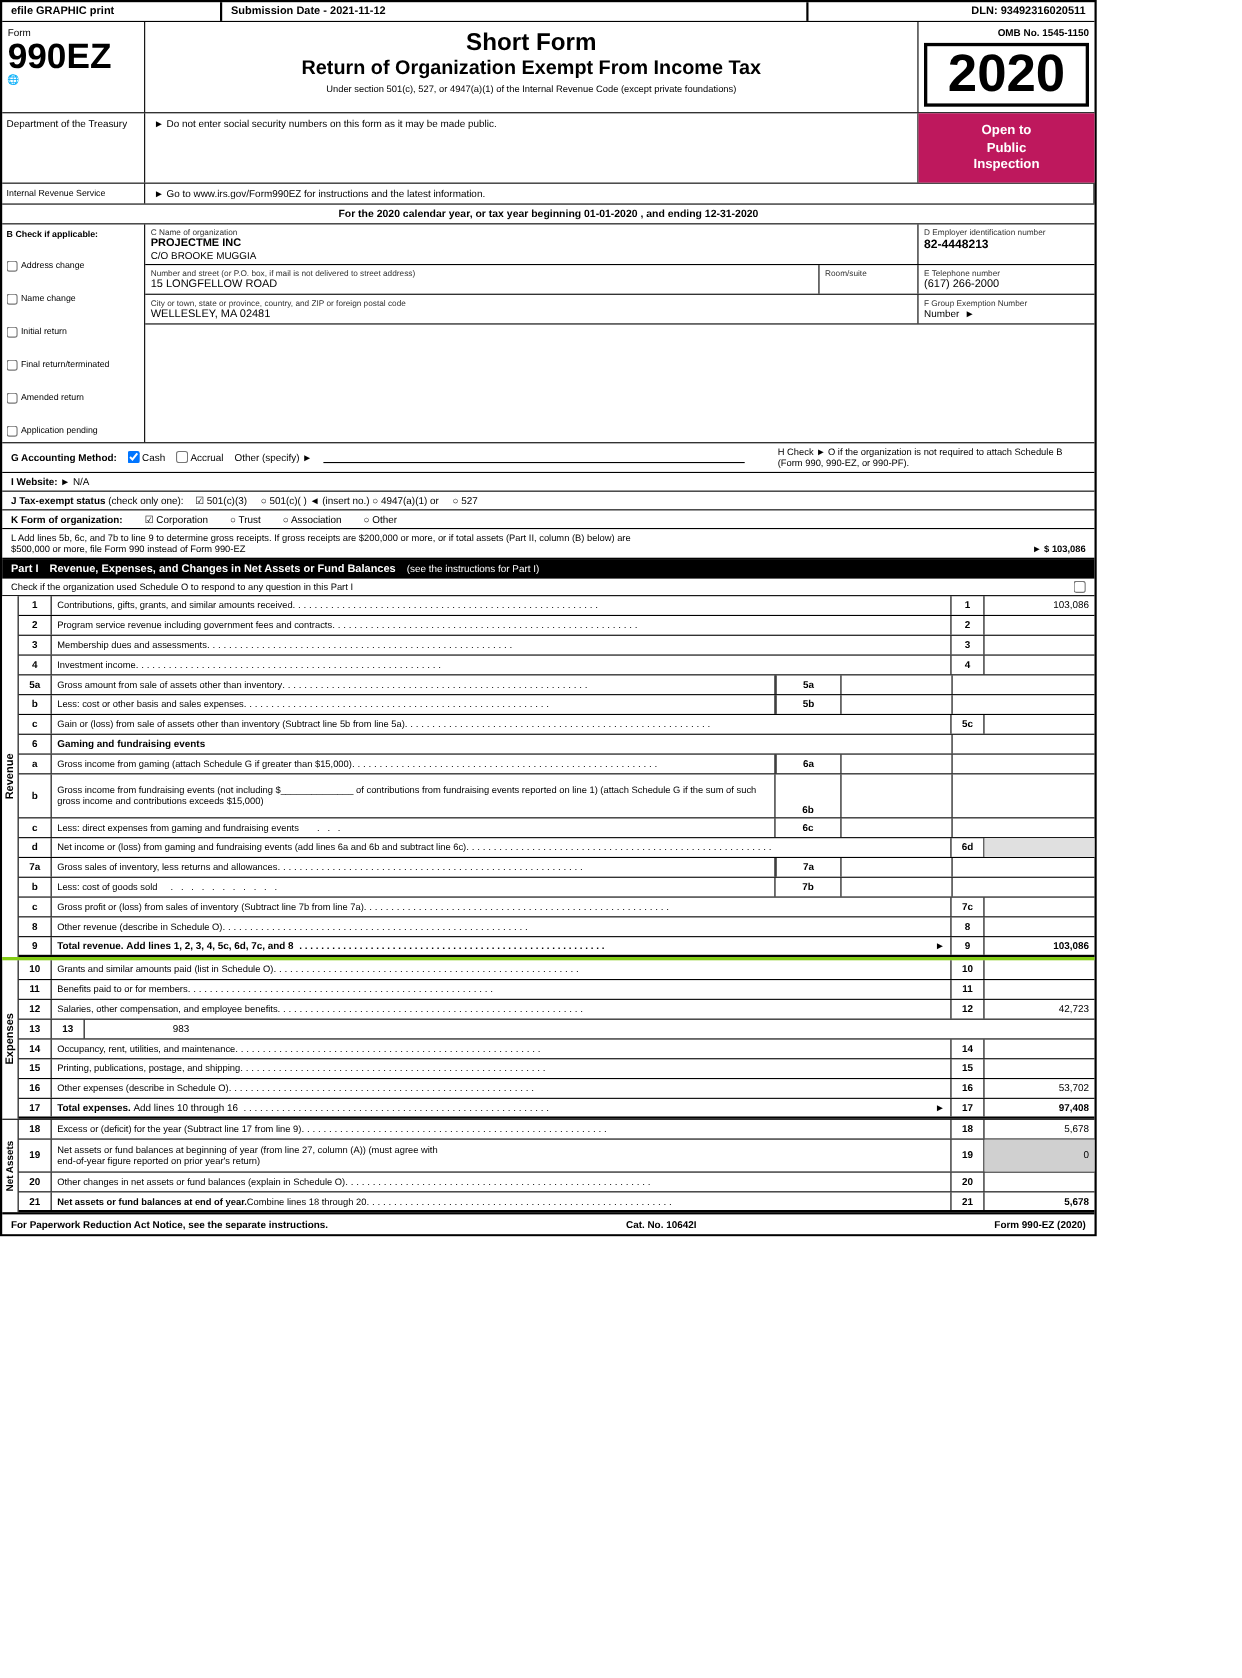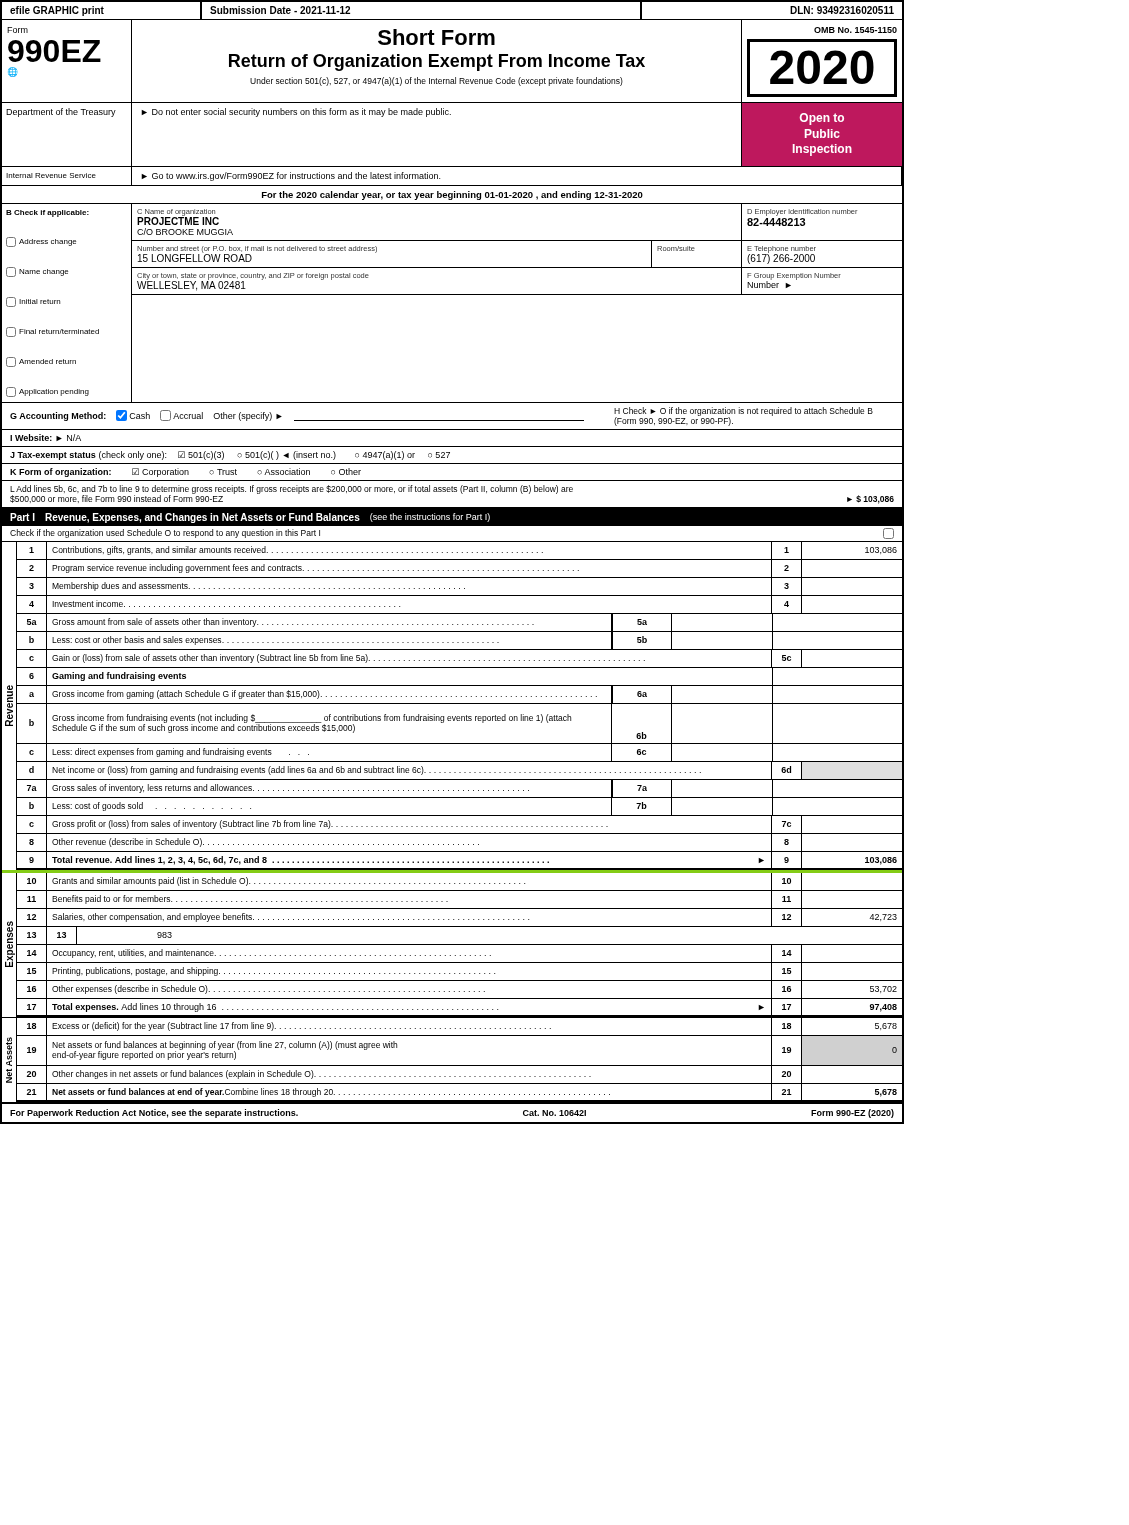--- a/index.html
+++ b/index.html
@@ -1,18 +1,18 @@
 <!DOCTYPE html>
 <html><head>
   <meta charset="utf-8">
   <style>
     * { box-sizing: border-box; margin: 0; padding: 0; }
     body { font-family: Arial, sans-serif; font-size: 10px; background: #fff; width: 1129px; }
     
-    .page { width: 904px; border: 2px solid #000; }
+    .page { width: 997px; border: 2px solid #000; }
     
     
     .header-top { display: flex; border-bottom: 1px solid #000; }
     .header-efile { padding: 3px 8px; border-right: 2px solid #000; font-size: 10px; font-weight: bold; flex: 0 0 200px; }
     .header-submission { padding: 3px 8px; border-right: 2px solid #000; font-size: 10px; font-weight: bold; flex: 1; }
     .header-dln { padding: 3px 8px; font-size: 10px; font-weight: bold; flex: 0 0 260px; text-align: right; }
     
     
     .form-header { display: flex; border-bottom: 1px solid #000; }
     .form-left { flex: 0 0 130px; border-right: 1px solid #000; padding: 5px; }
@@ -209,21 +209,21 @@
   <div class="website-row">
     <span style="font-weight:bold;">I Website: ►</span>
     <span>N/A</span>
   </div>
 
   <div class="tax-status-row">
     <span style="font-weight:bold;">J Tax-exempt status</span>
     <span>(check only one):</span>
     <span style="margin-left:8px;">☑ 501(c)(3)</span>
     <span style="margin-left:10px;">○ 501(c)(  ) ◄ (insert no.)</span>
-    <span style="margin-left:16px;">○ 4947(a)(1) or</span>
+    <span style="margin-left:0;">○ 4947(a)(1) or</span>
     <span style="margin-left:10px;">○ 527</span>
   </div>
 
   <div class="form-org-row">
     <span style="font-weight:bold;">K Form of organization:</span>
     <span>☑ Corporation</span>
     <span>○ Trust</span>
     <span>○ Association</span>
     <span>○ Other</span>
   </div>

